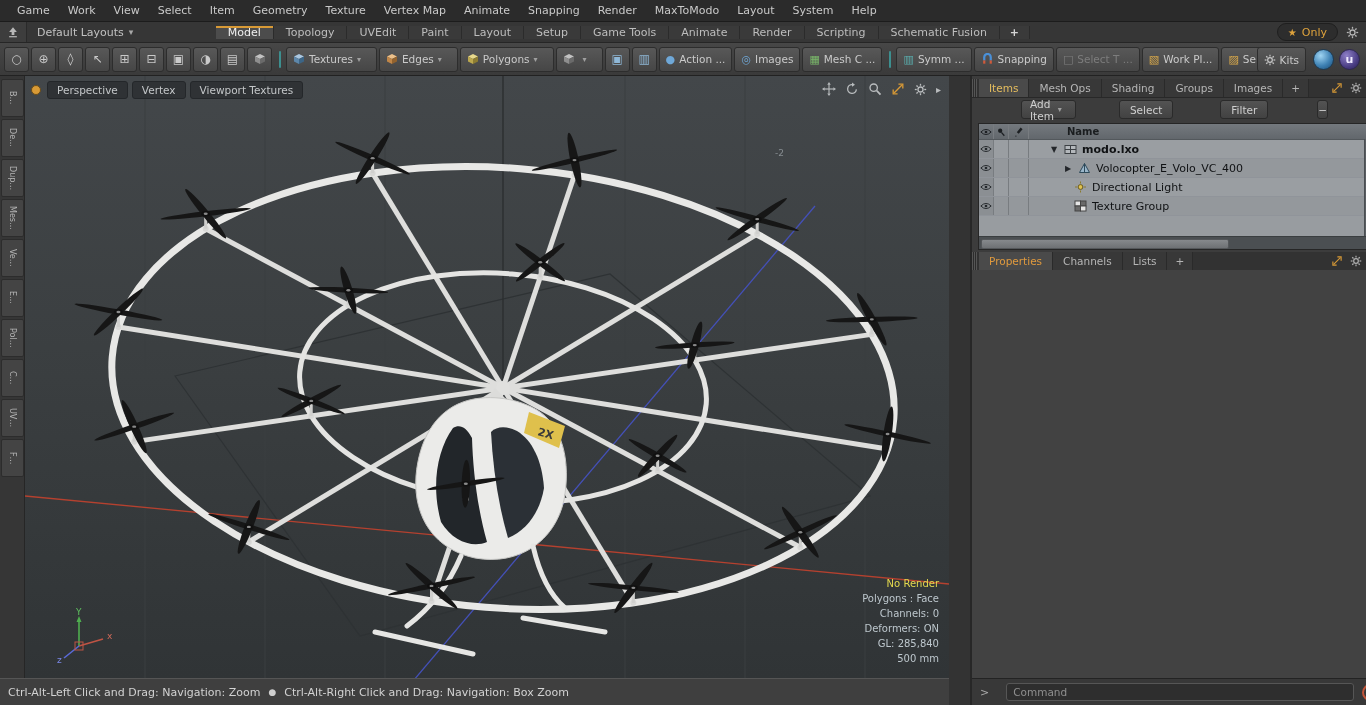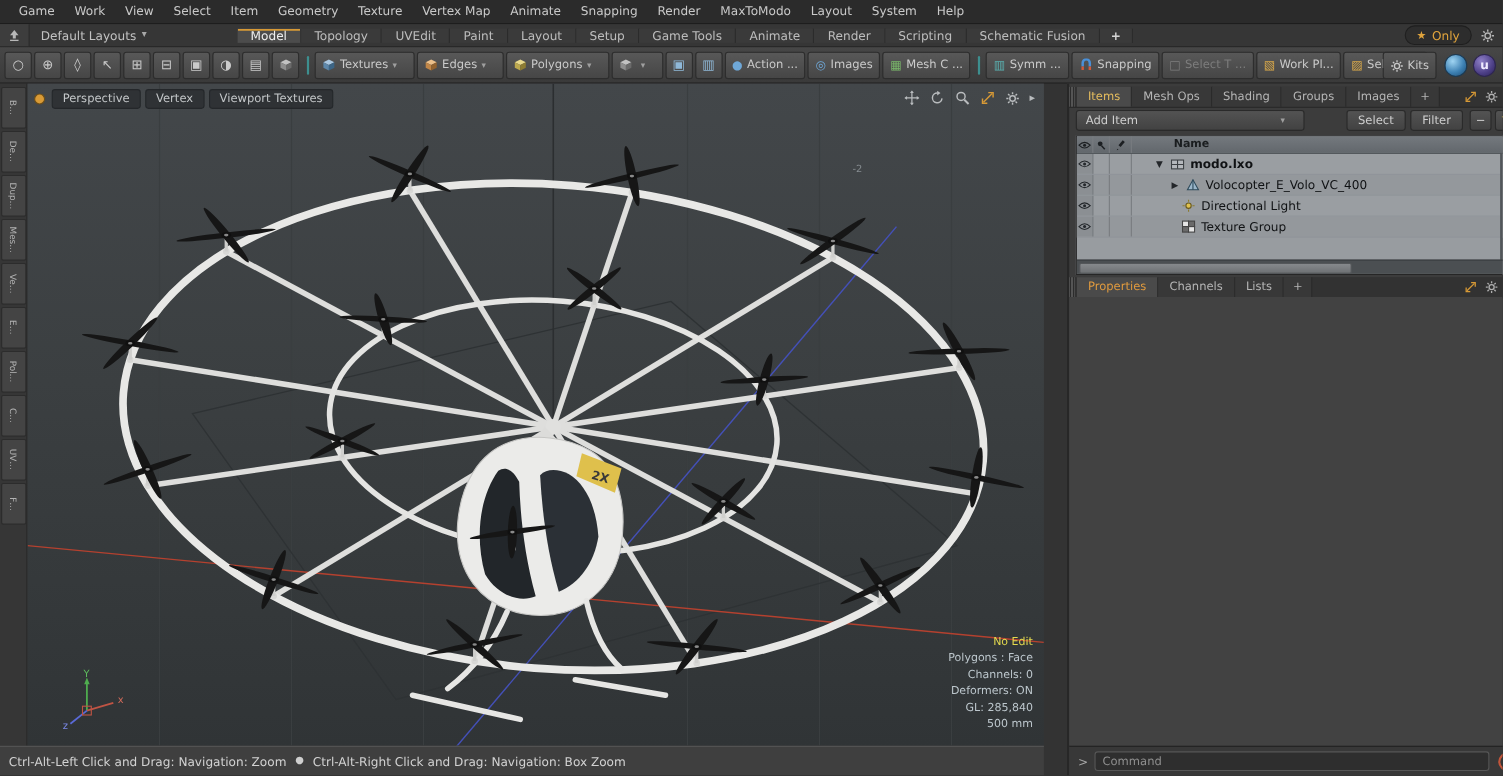--- a/index.html
+++ b/index.html
@@ -59,21 +59,21 @@
   #rightpanel{left:970px;top:76px;width:417px;height:629px;background:#3c3c3c;border-left:2px solid #272727;box-sizing:border-box;}
   .ptabs{position:absolute;left:0;width:100%;height:18px;display:flex;align-items:stretch;background:#323232;border-bottom:1px solid #282828;}
   .grip{width:5px;background:repeating-linear-gradient(90deg,#555 0 1px,#2c2c2c 1px 2px);margin-right:2px;}
   .ptab{display:flex;align-items:center;padding:0 10px;color:#b5b5b5;background:#383838;border-right:1px solid #2a2a2a;font-size:10.5px;}
   .ptab.active{background:#4a4a4a;color:#e5bd5e;}
   .ptab.active.orange{color:#e09a3e;}
   .ptab.plus{padding:0 8px;}
   .ptab-icons{margin-left:auto;display:flex;align-items:center;padding-right:6px;color:#b0b0b0;}
   .ptab-icons .vt{margin-left:7px;}
   #additem-row{position:absolute;left:6px;right:8px;top:24px;height:19px;display:flex;align-items:center;}
-  .pbtn{height:17px;display:inline-flex;align-items:center;justify-content:center;background:linear-gradient(#535353,#424242);border:1px solid #2a2a2a;border-radius:3px;color:#cfcfcf;font-size:10.5px;padding:0 10px;}
+  .pbtn{height:17px;display:inline-flex;align-items:center;justify-content:center;background:linear-gradient(#535353,#424242);border:1px solid #2a2a2a;border-radius:3px;color:#cfcfcf;font-size:10.5px;padding:0 10px;margin-left:43px;}
   #additem-btn{width:190px;justify-content:space-between;padding:0 8px;}
   #list-wrap{position:absolute;left:6px;right:10px;top:47px;height:127px;background:#989ca0;border:1px solid #262626;box-sizing:border-box;}
   .lheader{height:15px;background:linear-gradient(#74797e,#62676c);display:flex;align-items:center;color:#15181a;font-size:10px;border-bottom:1px solid #53585c;}
   .lc-eye{width:15px;display:flex;justify-content:center;align-items:center;border-right:1px solid #787c80;height:100%;box-sizing:border-box;}
   .lc-pin{width:15px;display:flex;justify-content:center;align-items:center;border-right:1px solid #787c80;height:100%;box-sizing:border-box;}
   .lc-pen{width:20px;display:flex;justify-content:center;align-items:center;border-right:1px solid #787c80;height:100%;box-sizing:border-box;}
   .lc-name{flex:1;display:flex;align-items:center;height:100%;color:#101214;}
   .lheader .lc-name{padding-left:38px;font-weight:bold;color:#1a1d1f;}
   .lrow{height:18px;display:flex;align-items:center;border-bottom:1px solid #90949a;color:#101214;background:#9a9ea2;}
   .lrow:nth-child(odd){background:#94989c;}
@@ -84,21 +84,21 @@
   .lbl.bold{font-weight:bold;}
   #hscroll{position:absolute;left:0;right:0;bottom:0;height:12px;background:#4b4f52;border-top:1px solid #3a3e40;}
   #hscroll .thumb{position:absolute;left:2px;top:2px;width:62%;height:8px;background:linear-gradient(#86898c,#6e7174);border:1px solid #54575a;border-radius:2px;}
   #vscroll{position:absolute;right:0;top:15px;bottom:12px;width:11px;background:#5a5e62;border-left:1px solid #4a4e52;}
   #vscroll .thumb{position:absolute;left:1px;right:1px;top:2px;height:42px;background:linear-gradient(90deg,#85888b,#6d7073);border:1px solid #54575a;border-radius:2px;}
   #props-body{position:absolute;left:0;right:0;top:194px;bottom:27px;background:#424242;}
   #props-tabs{top:176px;}
   
   #cmdrow{position:absolute;left:0;right:0;bottom:0;height:27px;background:#383838;border-top:1px solid #232323;display:flex;align-items:center;padding:0 8px;box-sizing:border-box;}
   #cmd-prompt{color:#a9a9a9;margin-right:6px;}
-  #cmd-input{flex:1;height:16px;background:#2e2e2e;border:1px solid #565656;border-radius:3px;color:#cfcfcf;font-size:10.5px;padding:0 6px;font-family:inherit;}
+  #cmd-input{flex:1;height:16px;background:#2e2e2e;border:1px solid #565656;border-radius:3px;color:#cfcfcf;font-size:10.5px;padding:0 6px;font-family:inherit;margin-left:11px;}
   #cmd-input::placeholder{color:#8f8f8f;}
   #cmd-circle{width:13px;height:13px;border-radius:50%;border:2px solid #c2553a;margin-left:8px;}
   
   #statusbar{left:0;top:678px;width:949px;height:27px;background:#3f3f3f;border-top:1px solid #555;display:flex;align-items:center;padding-left:8px;box-sizing:border-box;color:#d2d2d2;}
   #statusbar .sep{margin:0 8px;font-size:9px;color:#cfcfcf;}
 </style>
 </head>
 <body>
 
 <svg width="0" height="0" style="position:absolute">
@@ -587,21 +587,21 @@
     <svg class="vt" width="14" height="14" style="color:#d89a36">
         <use href="#i-expand"></use>
       </svg>
     <svg class="vt" width="13" height="13">
         <use href="#i-gear"></use>
       </svg>
     <span class="vt" style="font-size:10px">▸</span>
   </div>
 
   <div id="vp-info">
-    <div class="warn">No Edit</div>
+    <div class="warn">No Render</div>
     <div>Polygons : Face</div>
     <div>Channels: 0</div>
     <div>Deformers: ON</div>
     <div>GL: 285,840</div>
     <div>500 mm</div>
   </div>
 
   <svg id="axis-gizmo" width="70" height="58">
     <line x1="24" y1="40" x2="24" y2="14" stroke="#4fae4f" stroke-width="1.6"></line>
     <polygon points="24,10 21.5,16 26.5,16" fill="#4fae4f"></polygon>

